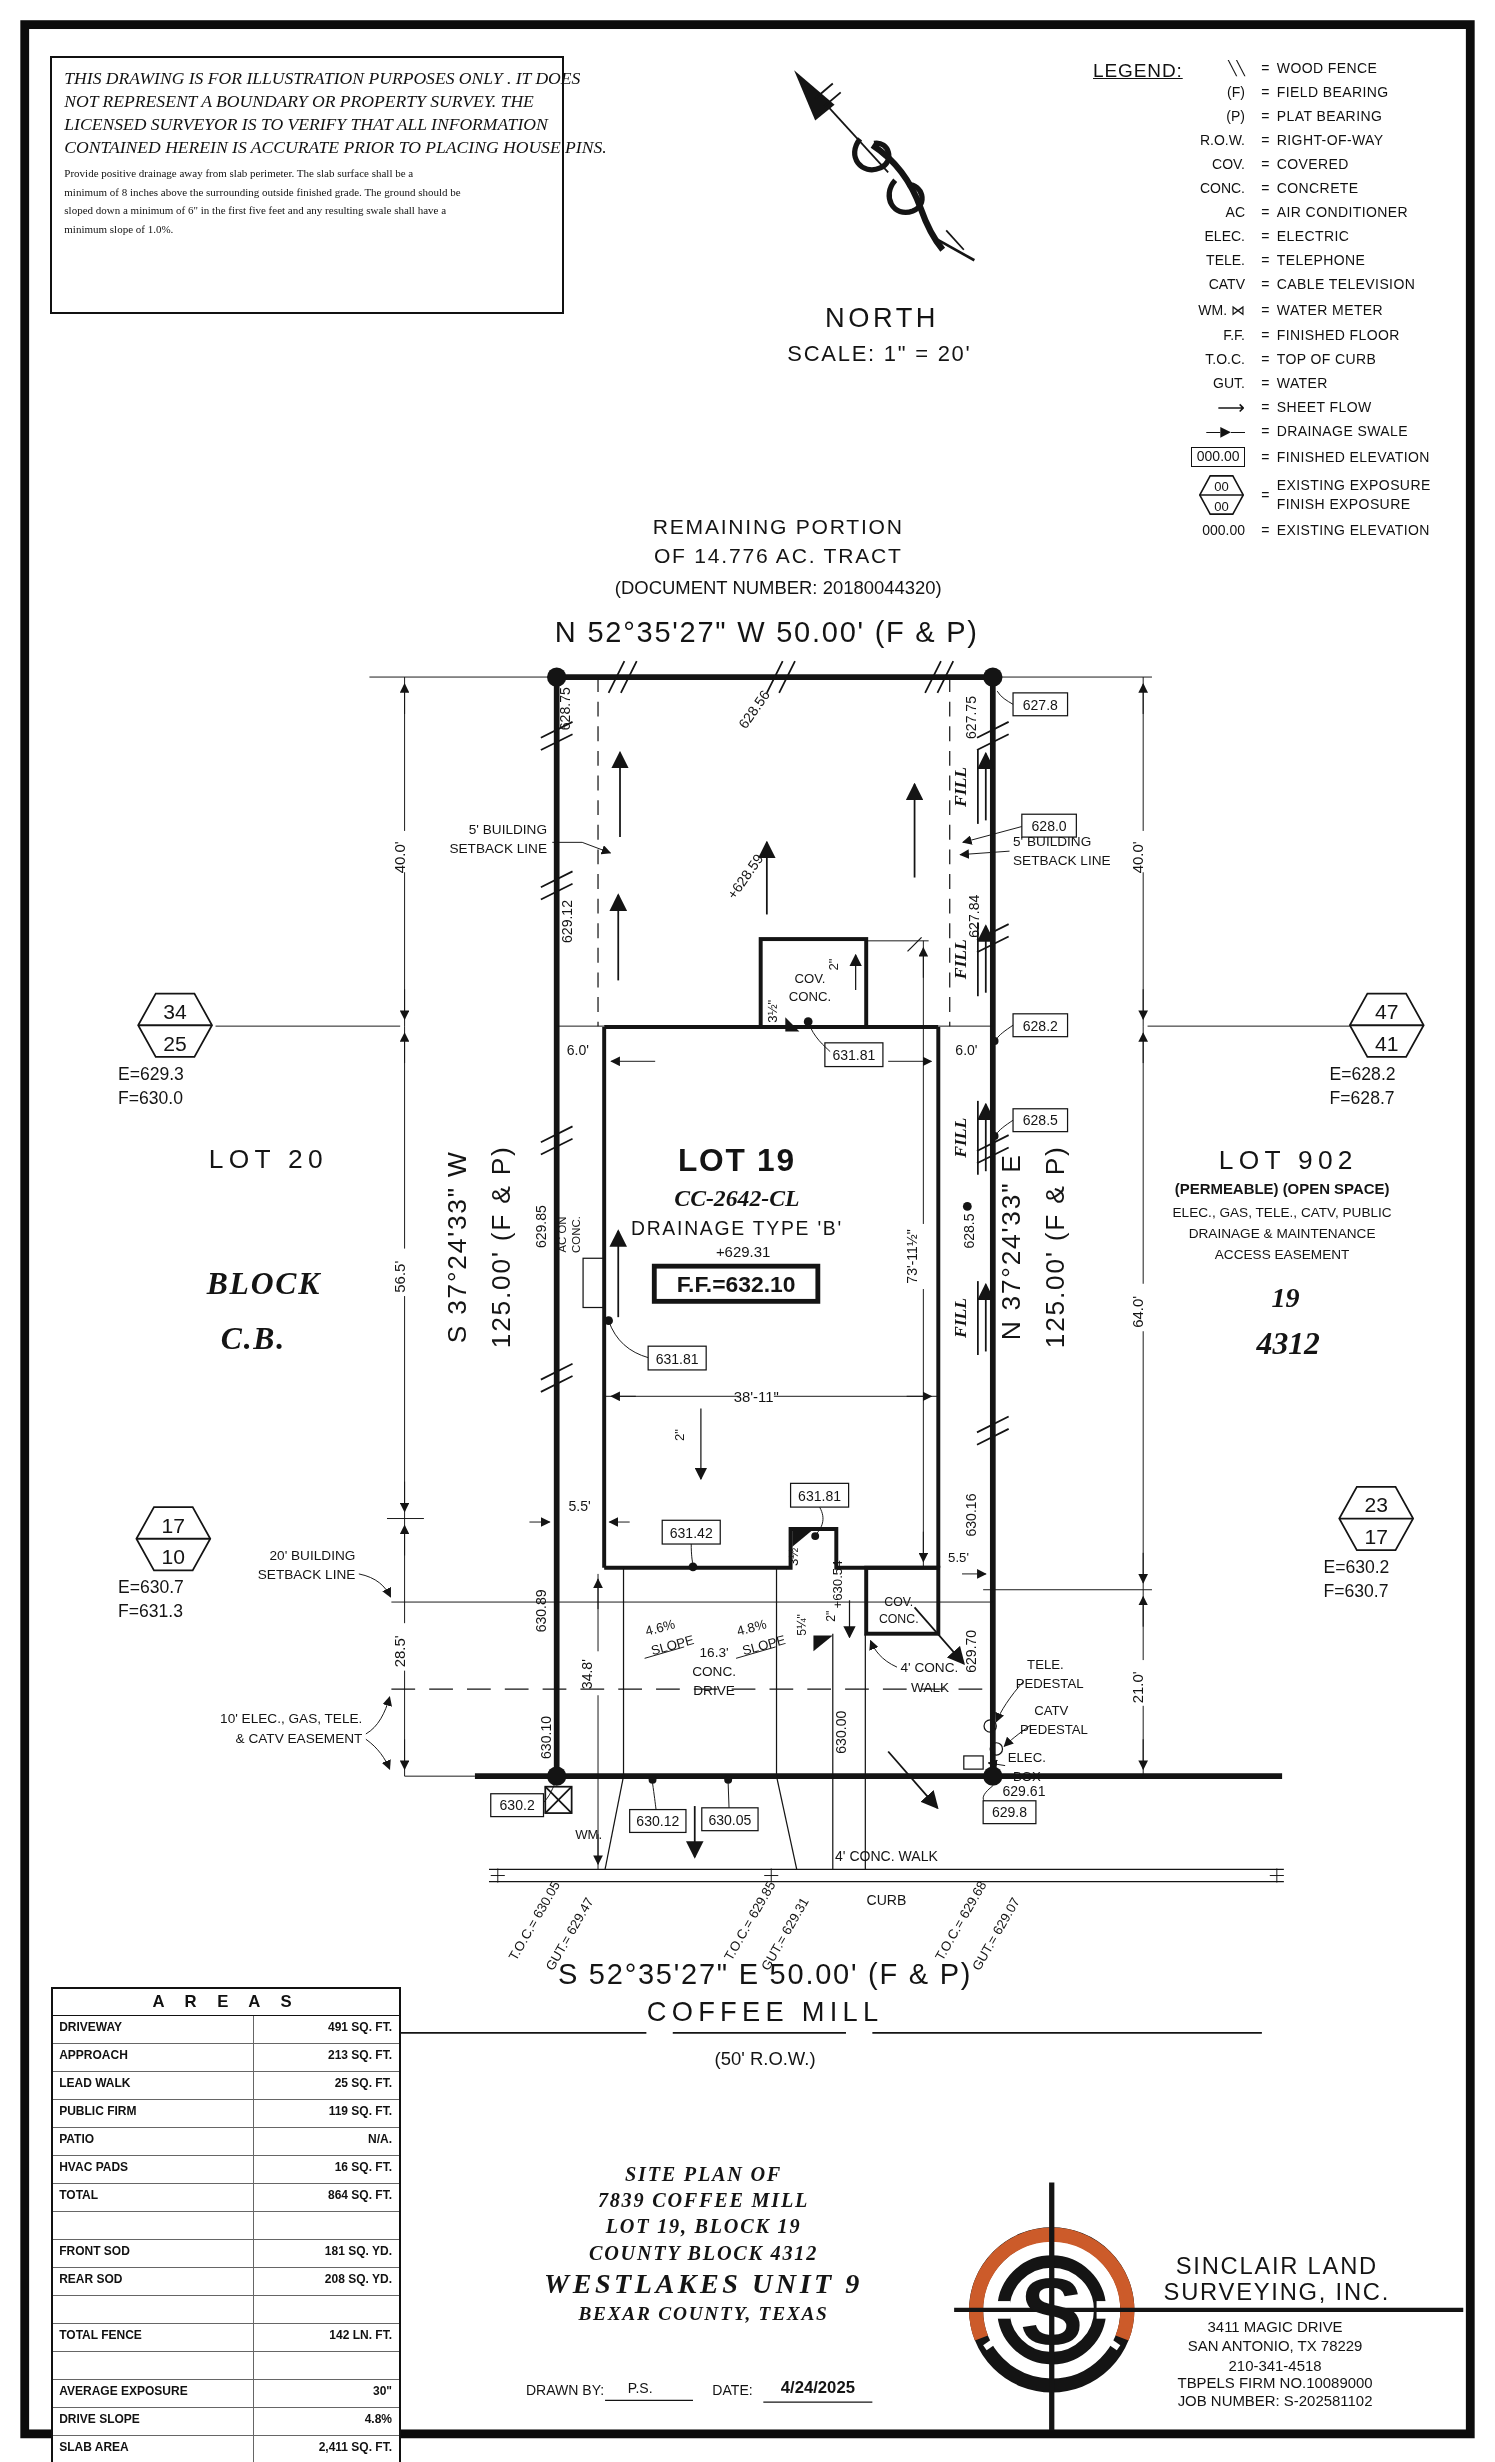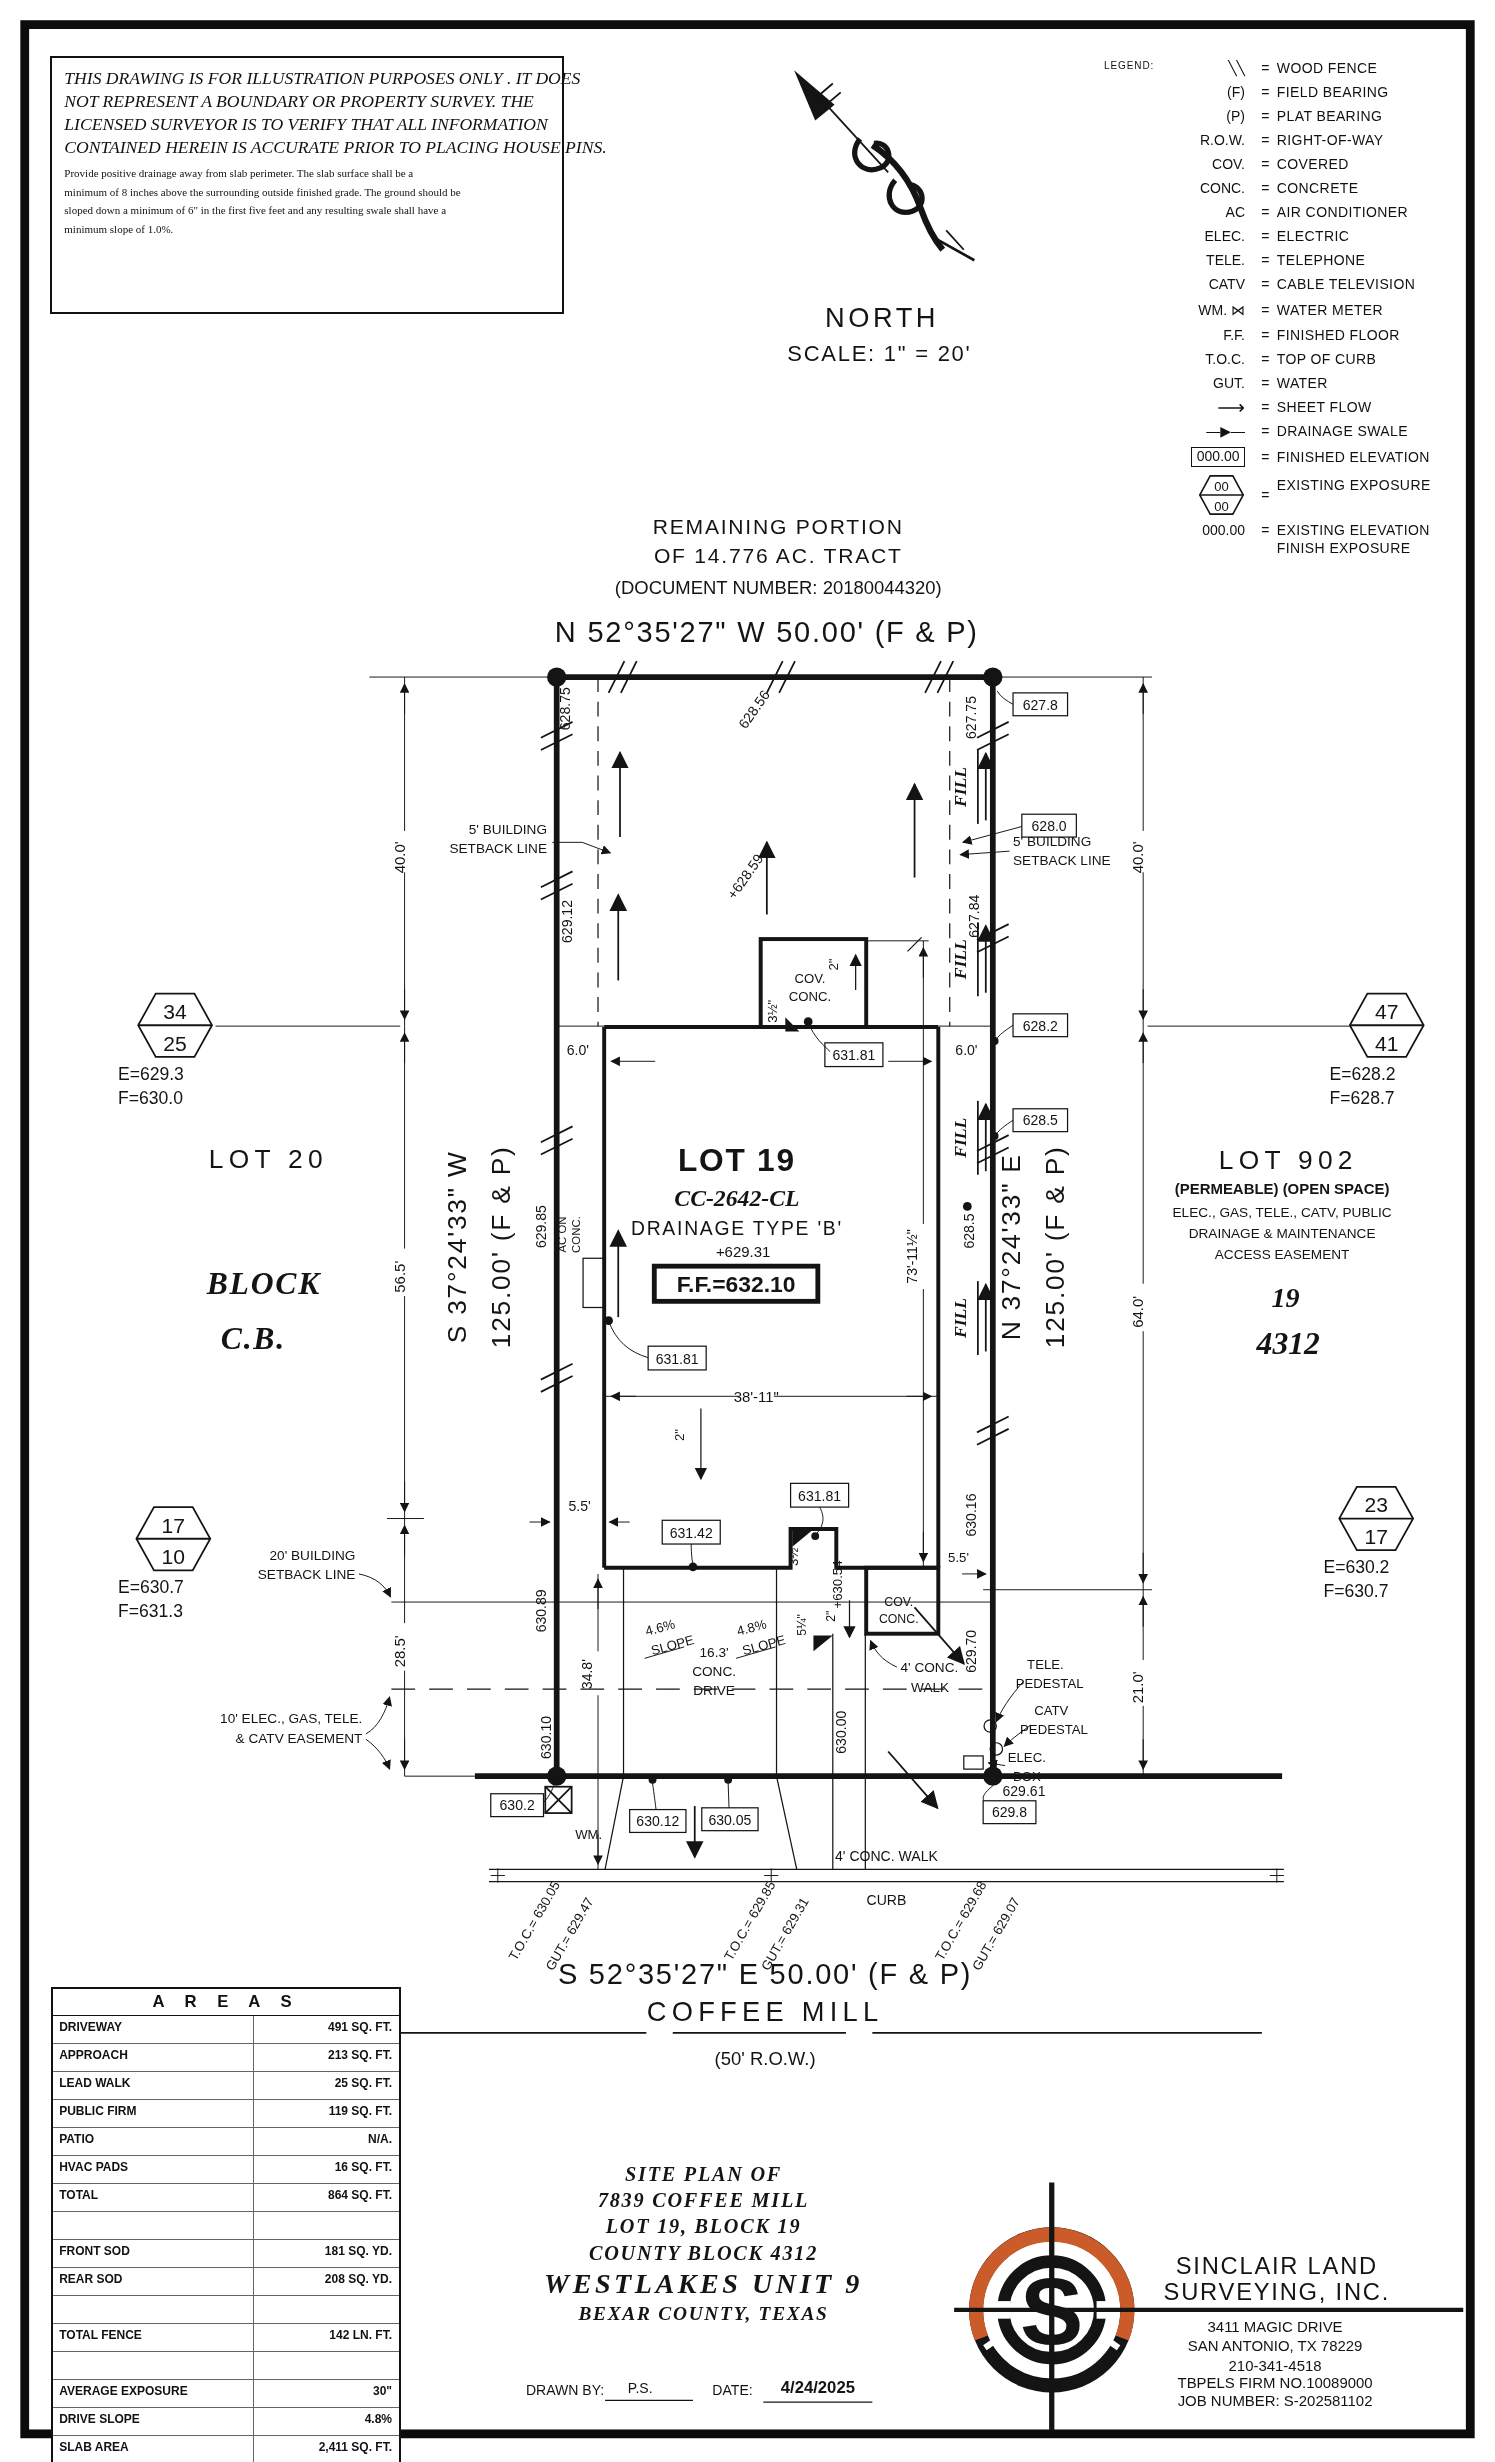--- a/index.html
+++ b/index.html
@@ -15,28 +15,28 @@
   .ser{font-family:"Liberation Serif",serif;font-style:italic;font-weight:bold;}
   .fil{fill:#141414;stroke:none;}
   .ls2{letter-spacing:2px}.ls4{letter-spacing:4px}.ls6{letter-spacing:6px}
   
   .abs{position:absolute;}
   #disclaimer{left:50px;top:56px;width:514px;height:258px;border:2.6px solid #111;box-sizing:border-box;padding:8.8px 10.6px 0 12.3px;}
   #disclaimer .p1 div{font-family:"Liberation Serif",serif;font-style:italic;font-size:17.6px;line-height:23px;white-space:nowrap;}
   #disclaimer .p2{margin-top:5.3px;}
   #disclaimer .p2 div{font-family:"Liberation Serif",serif;font-size:11px;line-height:18.5px;white-space:nowrap;}
   #legend{left:1080px;top:56px;width:397px;}
-  #legend .lt{position:absolute;left:24px;top:3.5px;font-size:10px;letter-spacing:0.9px;}
+  #legend .lt{position:absolute;left:13px;top:3.5px;font-size:19px;letter-spacing:0.9px;text-decoration:underline;}
   .lrow{display:flex;align-items:center;height:24px;font-size:14px;}
   .lsym{width:165px;text-align:right;padding-right:8.8px;white-space:nowrap;}
   .leq{width:23px;text-align:center;}
   .ldesc{flex:1;letter-spacing:0.4px;white-space:nowrap;}
   .lbox{border:1.4px solid #111;padding:0 4.4px;display:inline-block;line-height:17.6px;}
   .lrow.hx{height:47px;}
-  .ldesc2 div{line-height:18.5px;margin-top:44px;}
+  .ldesc2 div{line-height:18.5px;}
   #areas{left:51px;top:1987px;width:350px;border:2.6px solid #111;box-sizing:border-box;background:#fff;}
   #areas .hd{height:26px;border-bottom:1.8px solid #111;text-align:center;font-size:16.7px;font-weight:bold;letter-spacing:8px;line-height:26px;}
   .trow{display:flex;height:27px;border-bottom:1.2px solid #666;font-size:12px;font-weight:bold;}
   .trow .tl{width:201px;border-right:1.2px solid #666;padding:3.5px 0 0 6.2px;box-sizing:border-box;white-space:nowrap;}
   .trow .tv{flex:1;text-align:right;padding:3.5px 7px 0 0;white-space:nowrap;}
   .trow:last-child{border-bottom:none;}
 </style>
 </head>
 <body>
 

